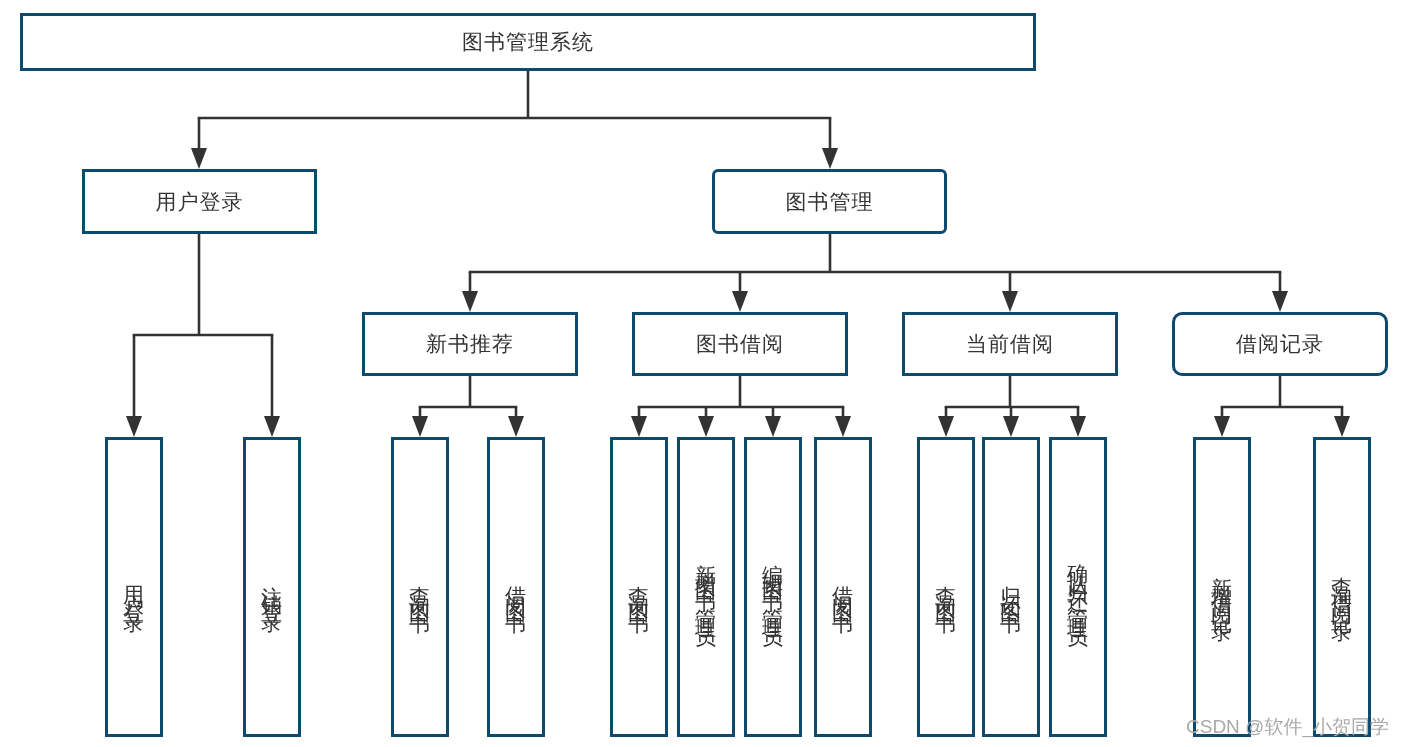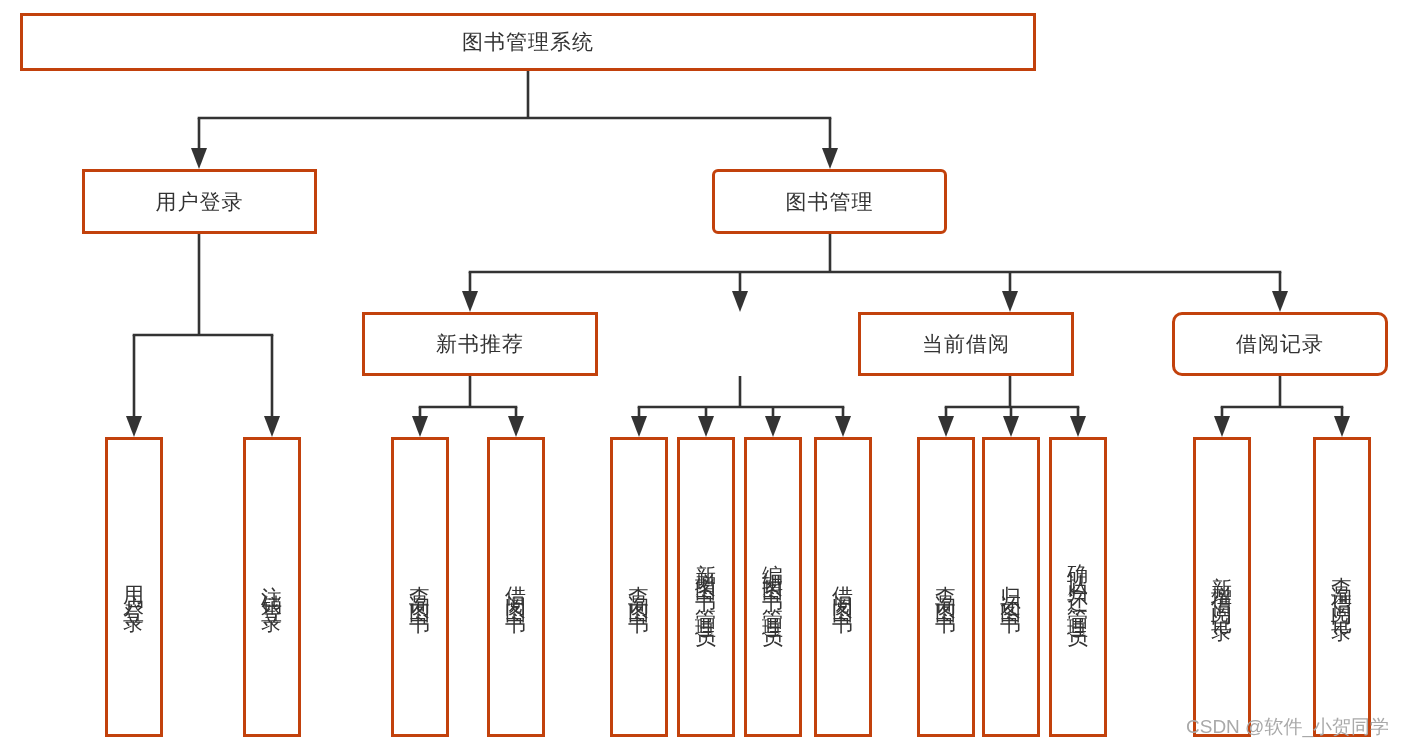--- a/index.html
+++ b/index.html
@@ -18,21 +18,21 @@
   .connectors {
     position: absolute;
     left: 0;
     top: 0;
     width: 1405px;
     height: 747px;
   }
   .box {
     position: absolute;
     box-sizing: border-box;
-    border: 3px solid #c2410c;
+    border: 3px solid #0c4a6e;
     background: #ffffff;
     display: flex;
     align-items: center;
     justify-content: center;
     color: #333333;
   }
   .box .hlabel {
     font-size: 21px;
     letter-spacing: 1px;
     white-space: nowrap;
@@ -142,24 +142,27 @@
     <span class="hlabel">图书管理系统</span>
   </div>
 
   <div class="box" style="left:82px; top:169px; width:235px; height:65px;">
     <span class="hlabel">用户登录</span>
   </div>
   <div class="box" style="left:712px; top:169px; width:235px; height:65px;border-radius:6px;">
     <span class="hlabel">图书管理</span>
   </div>
 
-  <div class="box" style="left:362px; top:312px; width:236px; height:64px;">
+  <div class="box" style="left:362px; top:312px; width:216px; height:64px;">
     <span class="hlabel">新书推荐</span>
   </div>
-  <div class="box" style="left:858px; top:312px; width:216px; height:64px;">
+  <div class="box" style="left:632px; top:312px; width:216px; height:64px;">
+    <span class="hlabel">图书借阅</span>
+  </div>
+  <div class="box" style="left:902px; top:312px; width:216px; height:64px;">
     <span class="hlabel">当前借阅</span>
   </div>
   <div class="box" style="left:1172px; top:312px; width:216px; height:64px;border-radius:10px;">
     <span class="hlabel">借阅记录</span>
   </div>
 
   <div class="box leaf" style="left:105px; top:437px; width:58px; height:300px;">
     <span class="vlabel">用户登录</span>
   </div>
   <div class="box leaf" style="left:243px; top:437px; width:58px; height:300px;">

